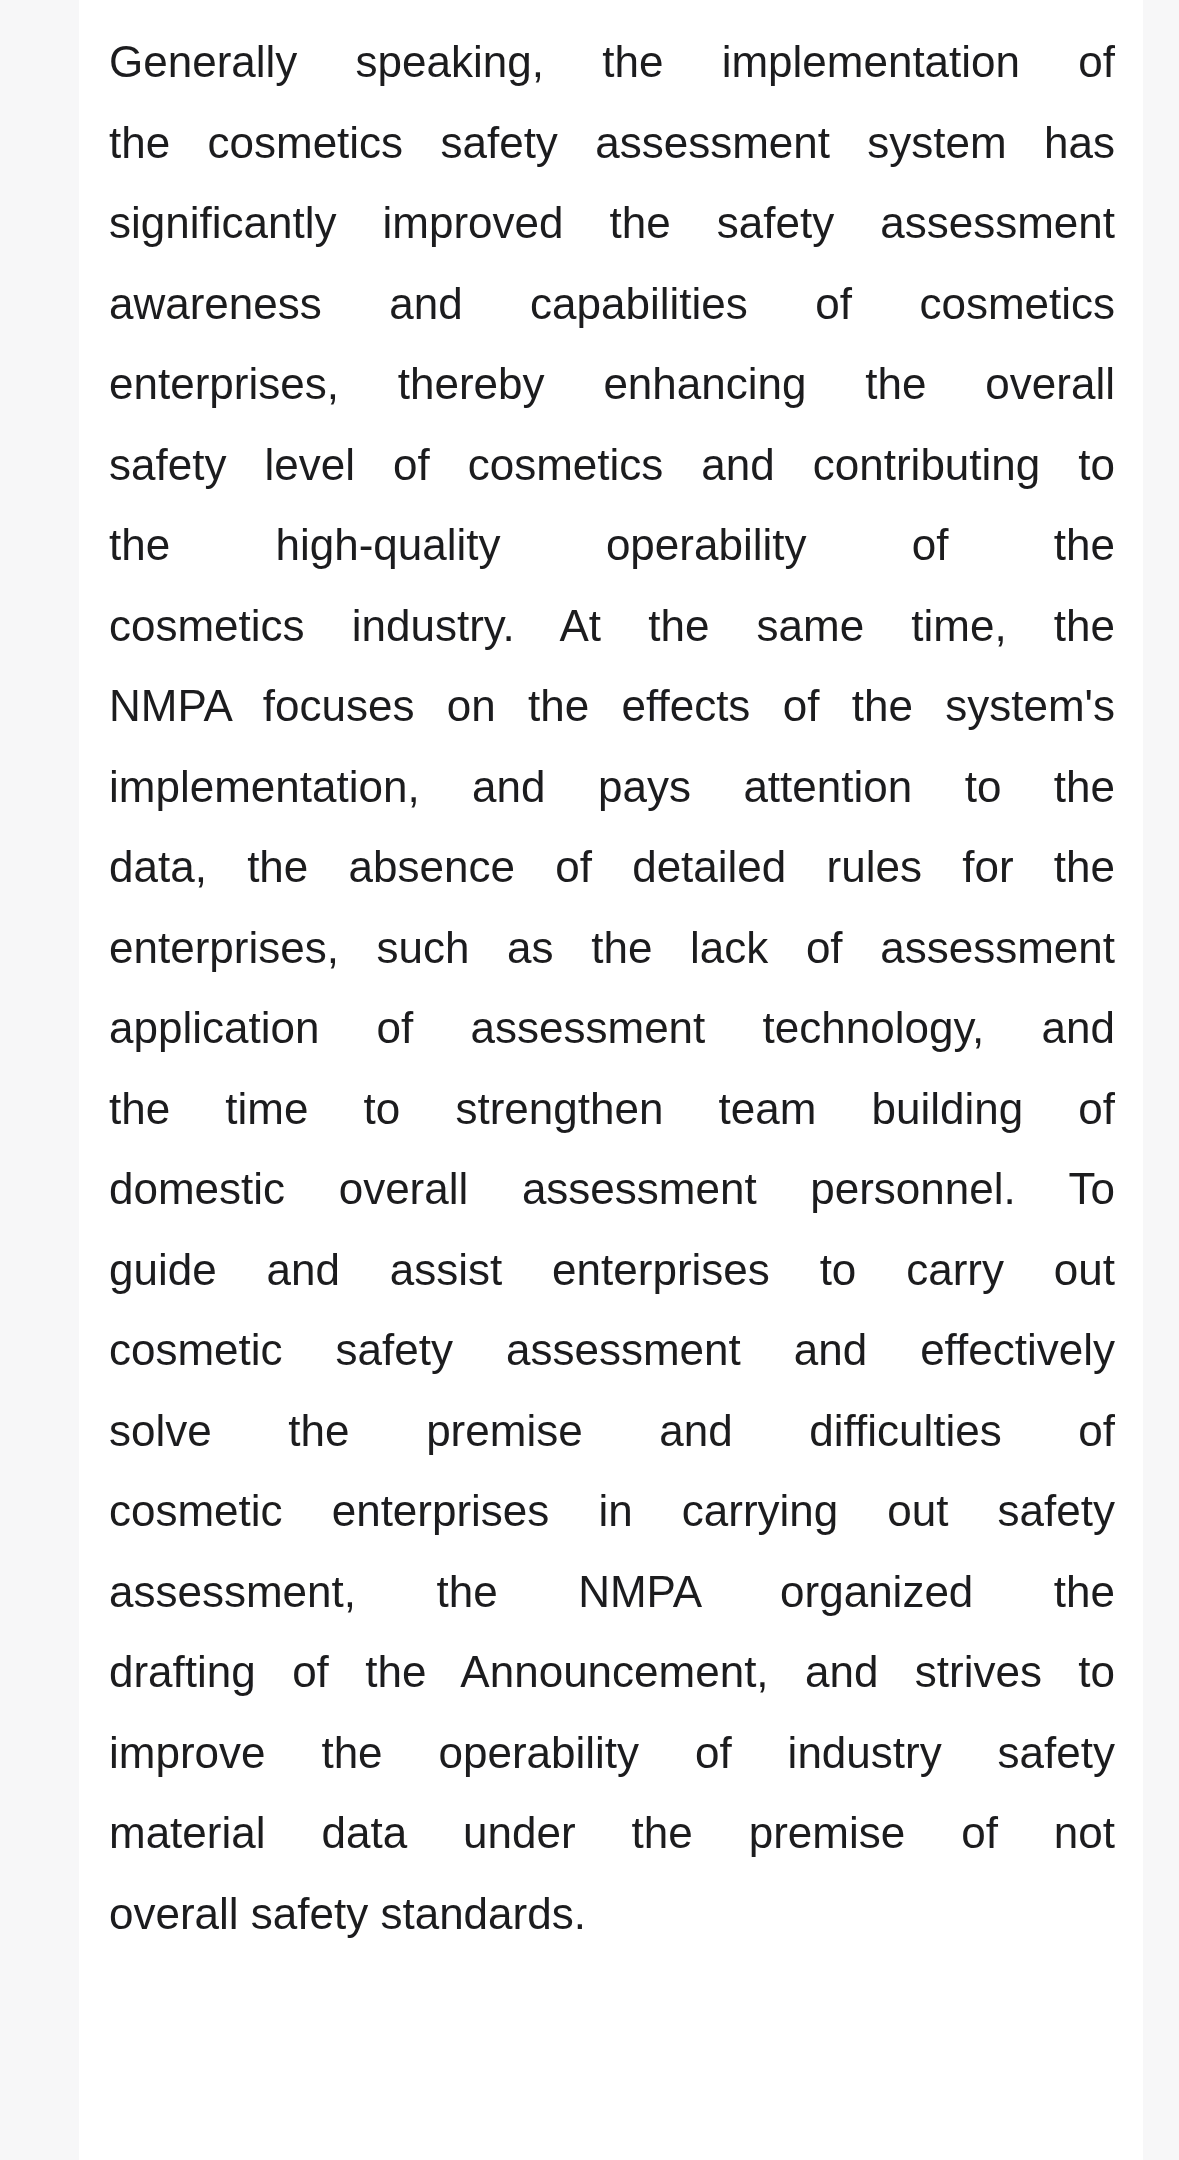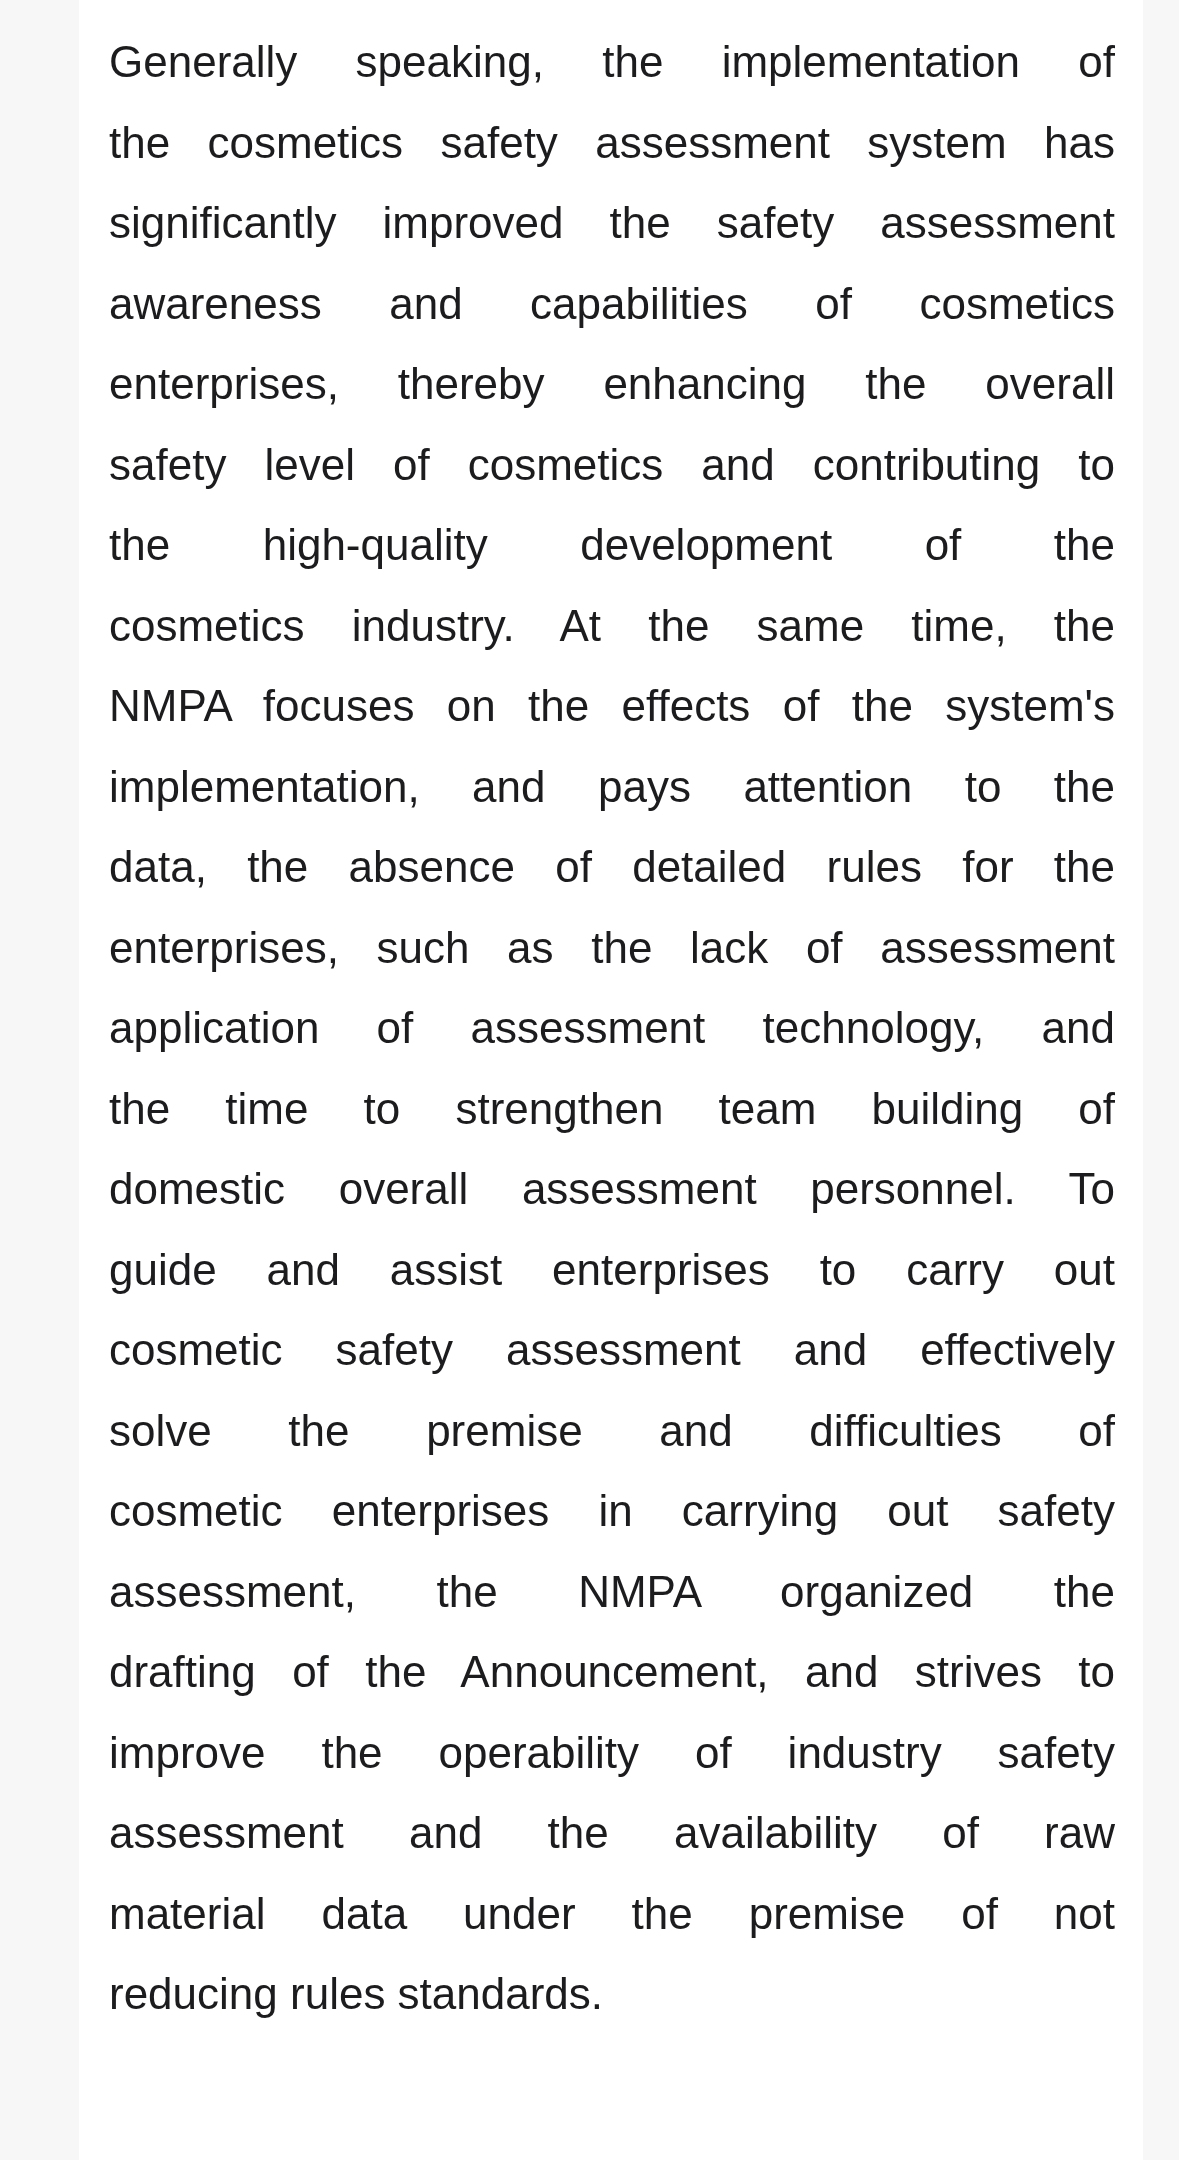--- a/index.html
+++ b/index.html
@@ -61,34 +61,33 @@
   <div class="gutter left"></div>
   <div class="gutter right"></div>
   <div class="page">
     <div class="text-block">
         <div class="line">Generally speaking, the implementation of</div>
         <div class="line">the cosmetics safety assessment system has</div>
         <div class="line">significantly improved the safety assessment</div>
         <div class="line">awareness and capabilities of cosmetics</div>
         <div class="line">enterprises, thereby enhancing the overall</div>
         <div class="line">safety level of cosmetics and contributing to</div>
-        <div class="line">the high-quality development of the</div>
+        <div class="line">the high-quality operability of the</div>
         <div class="line">cosmetics industry. At the same time, the</div>
         <div class="line">NMPA focuses on the effects of the system's</div>
         <div class="line">implementation, and pays attention to the</div>
         <div class="line">data, the absence of detailed rules for the</div>
         <div class="line">enterprises, such as the lack of assessment</div>
         <div class="line">application of assessment technology, and</div>
         <div class="line">the time to strengthen team building of</div>
         <div class="line">domestic overall assessment personnel. To</div>
         <div class="line">guide and assist enterprises to carry out</div>
         <div class="line">cosmetic safety assessment and effectively</div>
         <div class="line">solve the premise and difficulties of</div>
         <div class="line">cosmetic enterprises in carrying out safety</div>
         <div class="line">assessment, the NMPA organized the</div>
         <div class="line">drafting of the Announcement, and strives to</div>
         <div class="line">improve the operability of industry safety</div>
-        <div class="line">assessment and the availability of raw</div>
         <div class="line">material data under the premise of not</div>
-        <div class="line last">reducing rules standards.</div>
+        <div class="line last">overall safety standards.</div>
       </div>
   </div>
 </div>
 
 </body></html>

